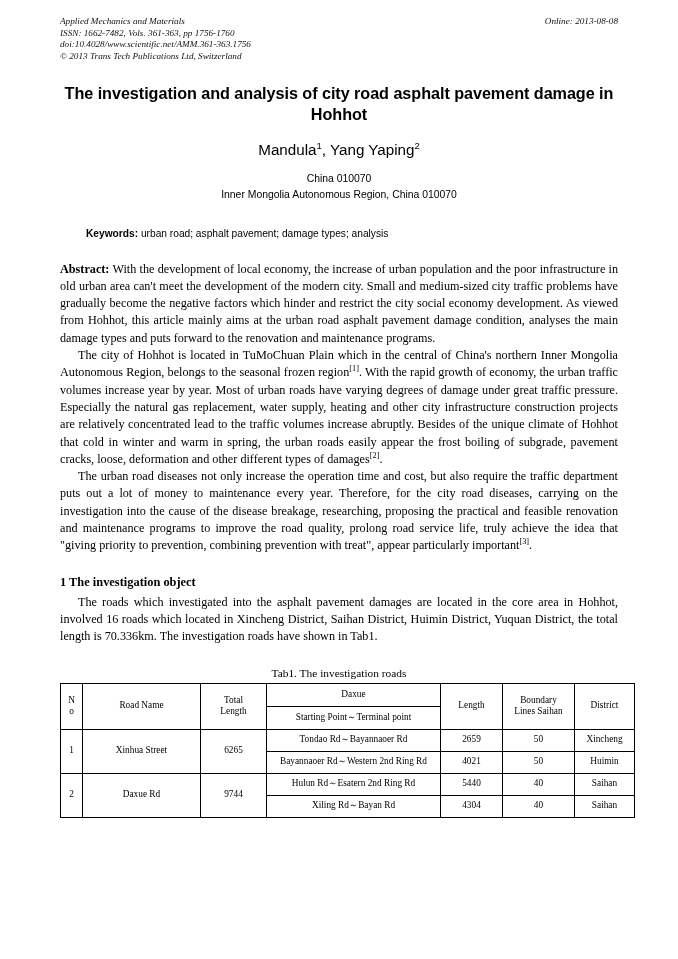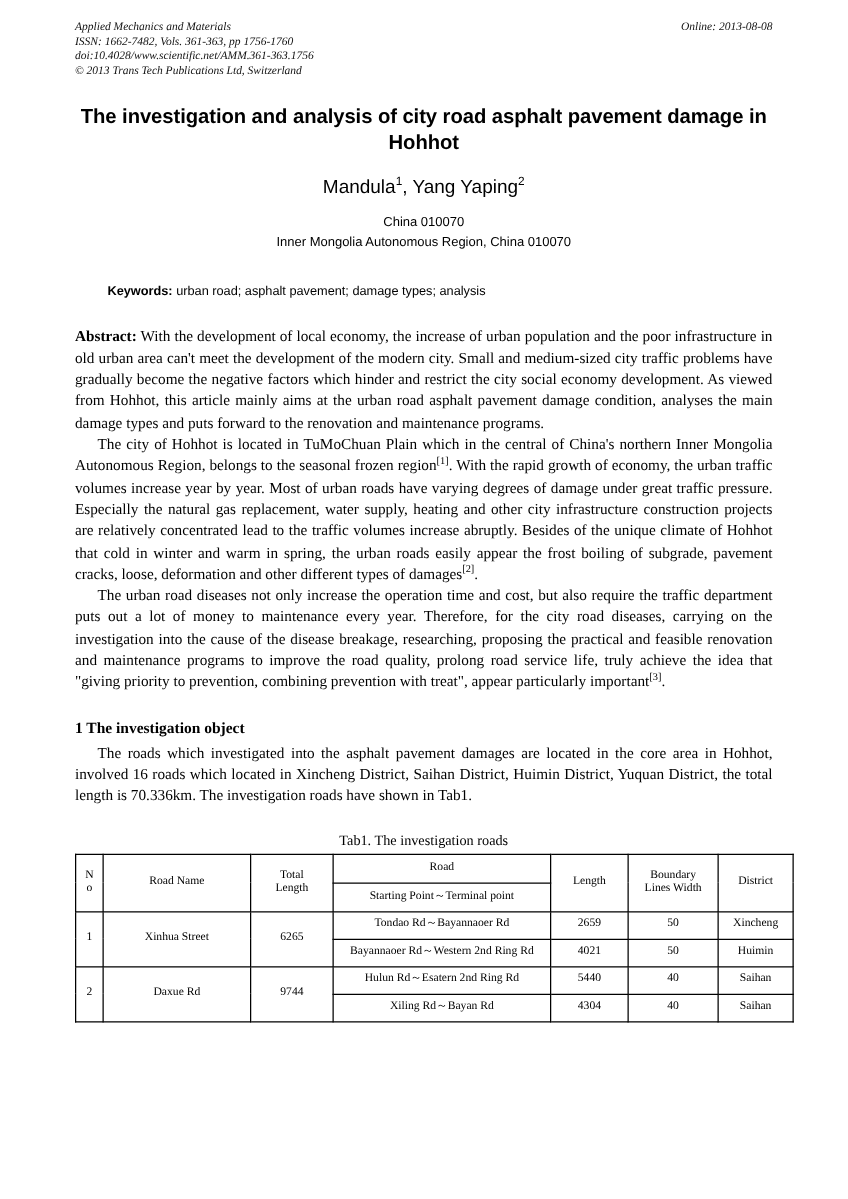--- a/index.html
+++ b/index.html
@@ -242,25 +242,25 @@
         <tr class="hdr">
           <th class="no-cell" rowspan="2">
             <span>N</span><br>
             <span>o</span>
           </th>
           <th rowspan="2">Road Name</th>
           <th rowspan="2">
             <span>Total</span><br>
             <span>Length</span>
           </th>
-          <th>Road</th>
+          <th>Daxue</th>
           <th rowspan="2">Length</th>
           <th rowspan="2">
             <span>Boundary</span><br>
-            <span>Lines Width</span>
+            <span>Lines Saihan</span>
           </th>
           <th rowspan="2">District</th>
         </tr>
         <tr class="hdr">
           <th>Starting Point～Terminal point</th>
         </tr>
 
         <tr class="datarow">
           <td rowspan="2">1</td>
           <td rowspan="2">Xinhua Street</td>

